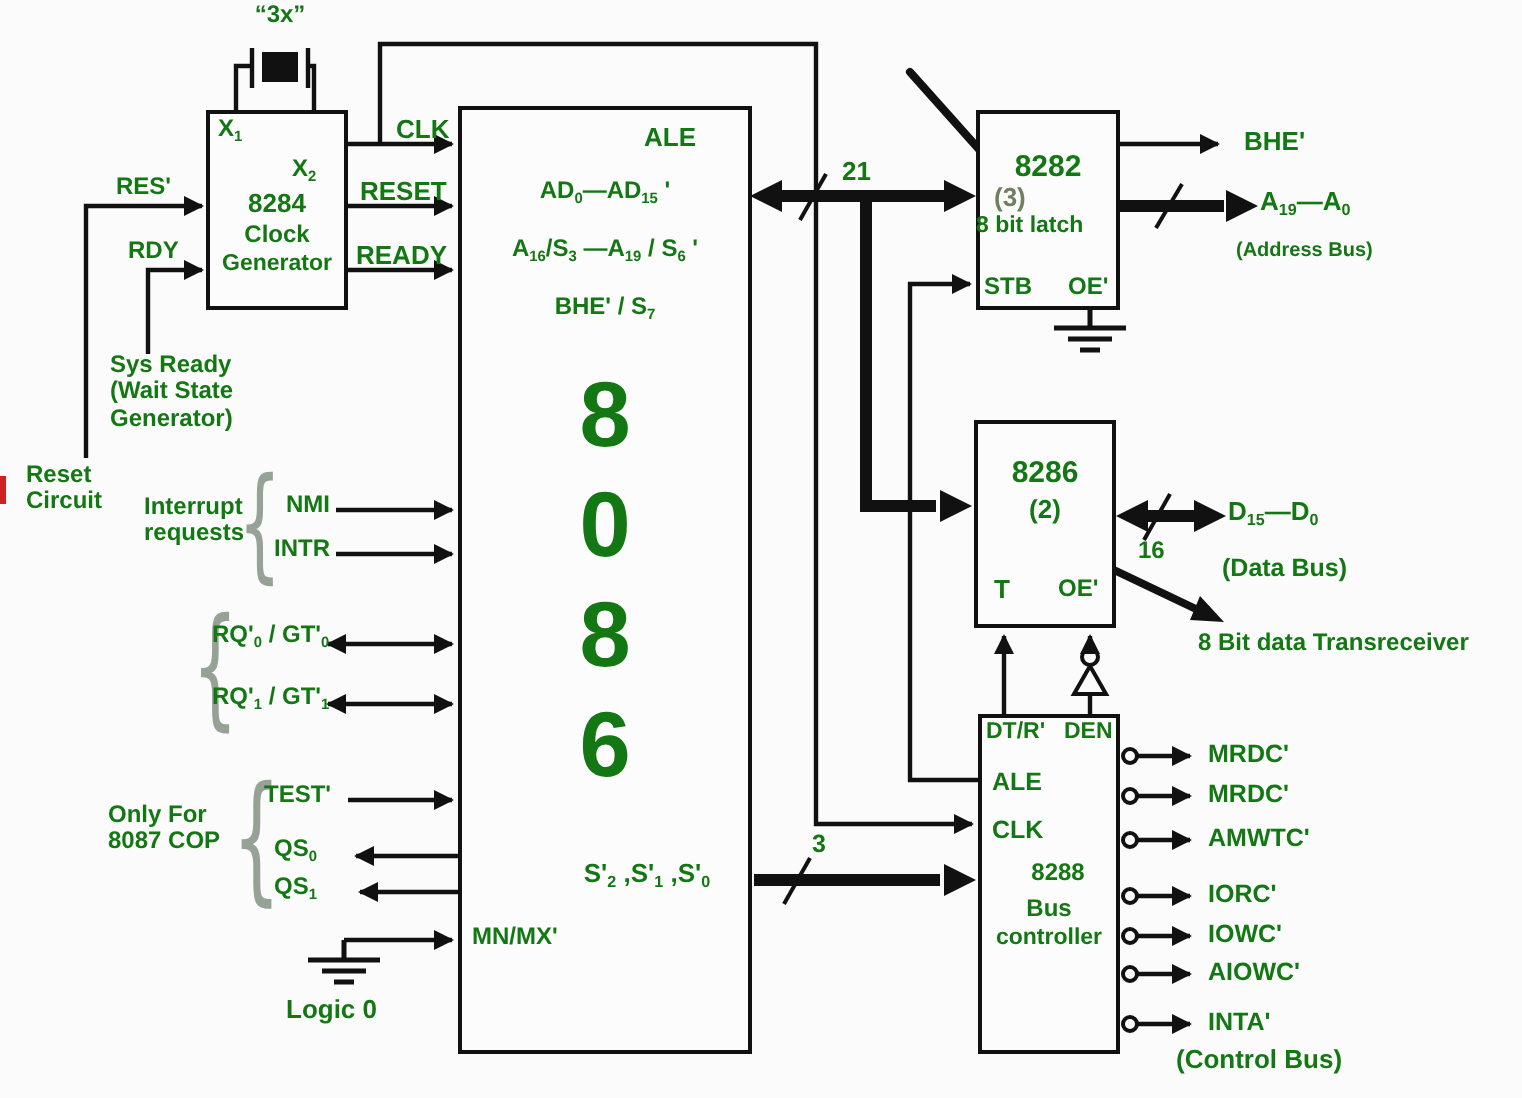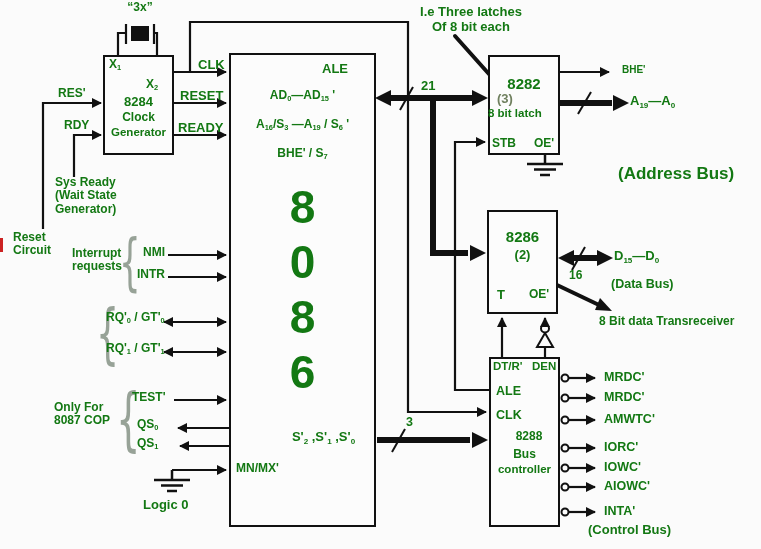--- a/index.html
+++ b/index.html
@@ -231,31 +231,29 @@
   <div class="lbl c" style="left:229px;top:237px;width:147px;font-size:46px;">0</div>
   <div class="lbl c" style="left:229px;top:292px;width:147px;font-size:46px;">8</div>
   <div class="lbl c" style="left:229px;top:347px;width:147px;font-size:46px;">6</div>
   <div class="lbl c" style="left:250px;top:430px;width:147px;font-size:13px;">S'<sub>2</sub> ,S'<sub>1</sub> ,S'<sub>0</sub></div>
   <div class="lbl" style="left:236px;top:462px;">MN/MX'</div>
 
   <div class="lbl" style="left:421px;top:79px;font-size:13px;">21</div>
   <div class="lbl" style="left:406px;top:415px;font-size:12.5px;">3</div>
   <div class="lbl" style="left:569px;top:269px;">16</div>
 
-  <div class="lbl c" style="left:396px;top:5px;width:150px;font-size:13px;">I.e Three latches</div>
-  <div class="lbl c" style="left:396px;top:20px;width:150px;font-size:13px;">Of 8 bit each</div>
 
   <div class="lbl c" style="left:488px;top:76px;width:72px;font-size:15px;">8282</div>
   <div class="lbl muted" style="left:497px;top:92px;font-size:13px;">(3)</div>
   <div class="lbl c" style="left:488px;top:107px;width:52px;font-size:11.5px;">8 bit latch</div>
   <div class="lbl" style="left:492px;top:137px;">STB</div>
   <div class="lbl" style="left:534px;top:137px;">OE'</div>
-  <div class="lbl" style="left:622px;top:64px;font-size:10px;">BHE'</div>
+  <div class="lbl" style="left:622px;top:64px;font-size:13px;">BHE'</div>
   <div class="lbl" style="left:630px;top:94px;font-size:13px;">A<sub>19</sub>—A<sub>0</sub></div>
-  <div class="lbl" style="left:618px;top:120px;font-size:17px;margin-top:44px;">(Address Bus)</div>
+  <div class="lbl" style="left:618px;top:120px;font-size:10px;">(Address Bus)</div>
 
   <div class="lbl c" style="left:487px;top:229px;width:71px;font-size:15px;">8286</div>
   <div class="lbl c" style="left:487px;top:248px;width:71px;font-size:13px;">(2)</div>
   <div class="lbl" style="left:497px;top:288px;font-size:13px;">T</div>
   <div class="lbl" style="left:529px;top:288px;">OE'</div>
   <div class="lbl" style="left:614px;top:249px;font-size:13px;">D<sub>15</sub>—D<sub>0</sub></div>
   <div class="lbl" style="left:611px;top:277px;font-size:12.5px;">(Data Bus)</div>
   <div class="lbl" style="left:599px;top:315px;">8 Bit data Transreceiver</div>
 
   <div class="lbl" style="left:493px;top:360px;font-size:11.5px;">DT/R'</div>

